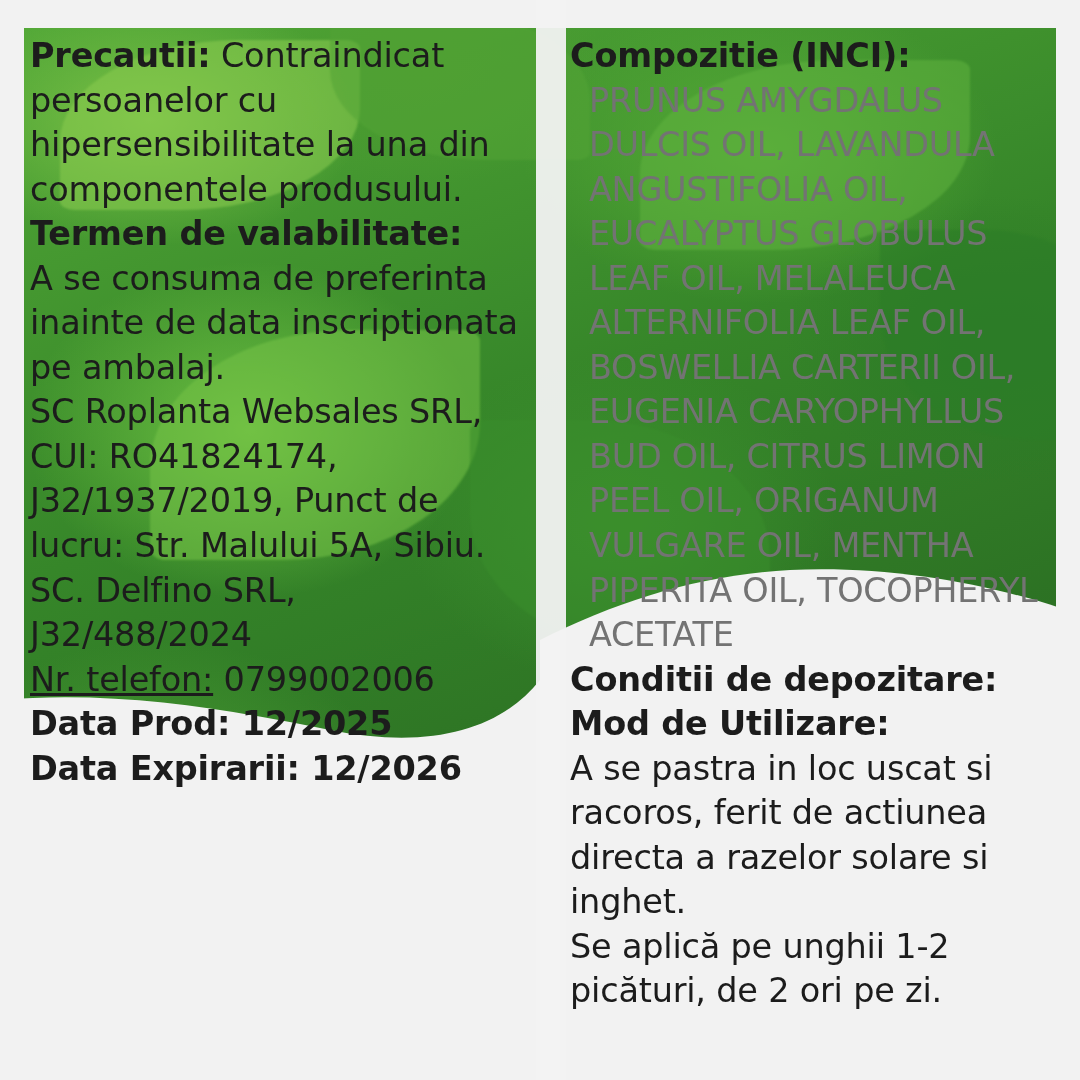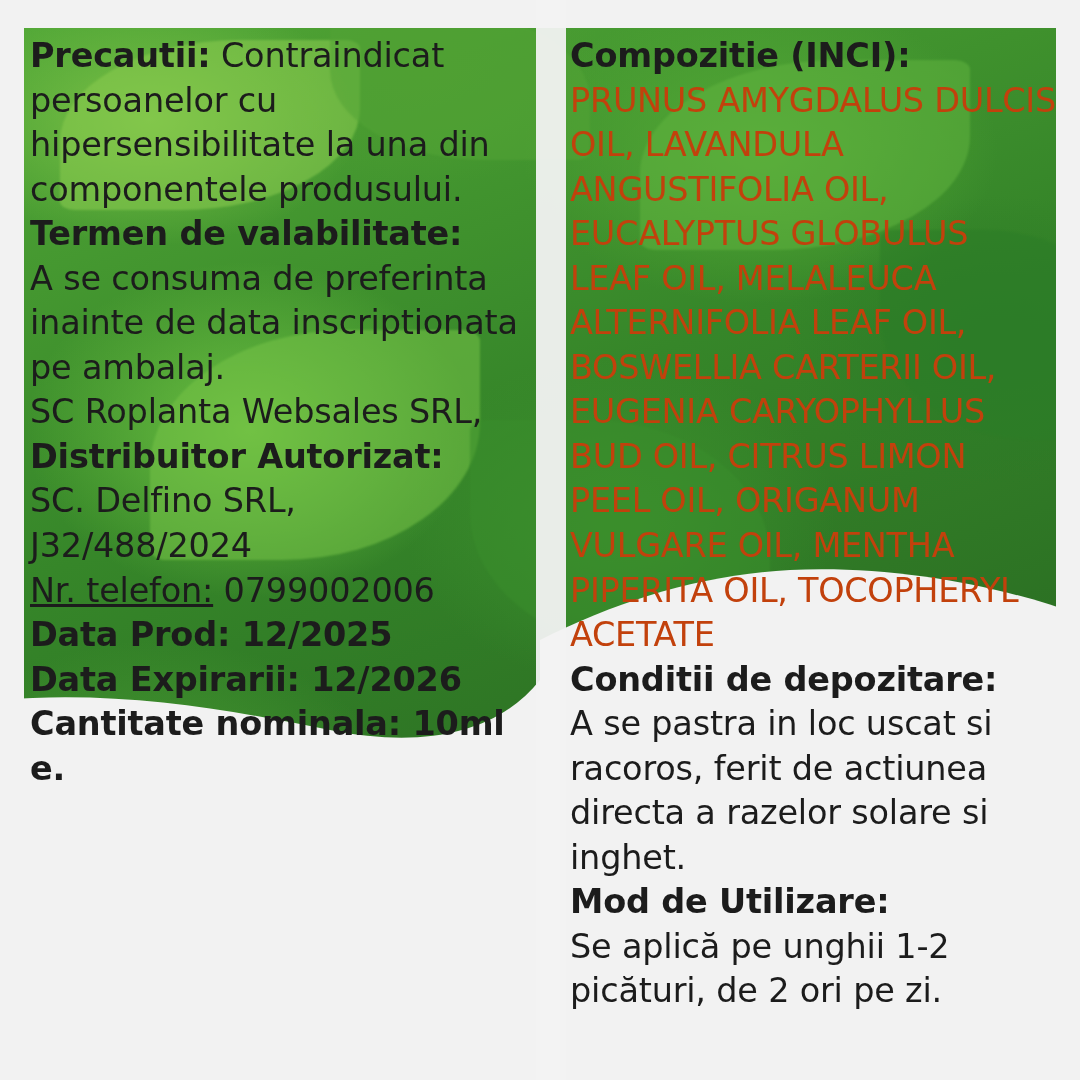--- a/index.html
+++ b/index.html
@@ -74,22 +74,23 @@
     letter-spacing: -0.2px;
     word-wrap: break-word;
   }
   .bold { font-weight: bold; }
   .underline { text-decoration: underline; }
 
   .block { margin: 0 0 0 0; }
   .inci {
     font-size: 33.5px;
     line-height: 1.33;
-    color: #c2410c;
+    color: #737373;
     letter-spacing: -0.3px;
+    margin-left: 19px;
   }
 </style>
 </head>
 <body>
 
 <div id="page">
 
   <div class="bg-art">
     <div class="leaf" style="left:60px;  top:40px;  width:300px; height:170px; background:#8ccb55;"></div>
     <div class="leaf v2" style="left:330px; top:10px;  width:260px; height:150px; background:#56a33a;"></div>
@@ -126,40 +127,39 @@
   <div class="columns">
 
     <div class="col col-left">
 
       <p class="line block"><span class="bold">Precautii:</span><span> Contraindicat persoanelor cu hipersensibilitate la una din componentele produsului.</span></p>
 
       <p class="line bold">Termen de valabilitate:</p>
       <p class="line">A se consuma de preferinta inainte de data inscriptionata pe ambalaj.</p>
 
       <p class="line">SC Roplanta Websales SRL,</p>
+      <p class="line">CUI: RO41824174, J32/1937/2019, Punct de lucru: Str. Malului 5A, Sibiu.</p>
 
-      <p class="line bold">Distribuitor Autorizat:</p>
       <p class="line">SC. Delfino SRL,</p>
       <p class="line">J32/488/2024</p>
 
       <p class="line"><span class="underline">Nr. telefon:</span><span> 0799002006</span></p>
 
       <p class="line bold"><span>Data Prod:</span><span> 12/2025</span></p>
 
       <p class="line bold"><span>Data Expirarii:</span><span> 12/2026</span></p>
 
-      <p class="line bold"><span>Cantitate nominala:</span><span> 10ml e.</span></p>
     </div>
 
     <div class="col col-right">
 
       <p class="line bold">Compozitie (INCI):</p>
       <p class="inci">PRUNUS AMYGDALUS DULCIS OIL, LAVANDULA ANGUSTIFOLIA OIL, EUCALYPTUS GLOBULUS LEAF OIL, MELALEUCA ALTERNIFOLIA LEAF OIL, BOSWELLIA CARTERII OIL, EUGENIA CARYOPHYLLUS BUD OIL, CITRUS LIMON PEEL OIL, ORIGANUM VULGARE OIL, MENTHA PIPERITA OIL, TOCOPHERYL ACETATE</p>
 
       <p class="line bold">Conditii de depozitare:</p>
+      <p class="line bold">Mod de Utilizare:</p>
+
       <p class="line">A se pastra in loc uscat si racoros, ferit de actiunea directa a razelor solare si inghet.</p>
-
-      <p class="line bold">Mod de Utilizare:</p>
       <p class="line">Se aplică pe unghii 1-2 picături, de 2 ori pe zi.</p>
     </div>
 
   </div>
 </div>
 
 </body></html>

